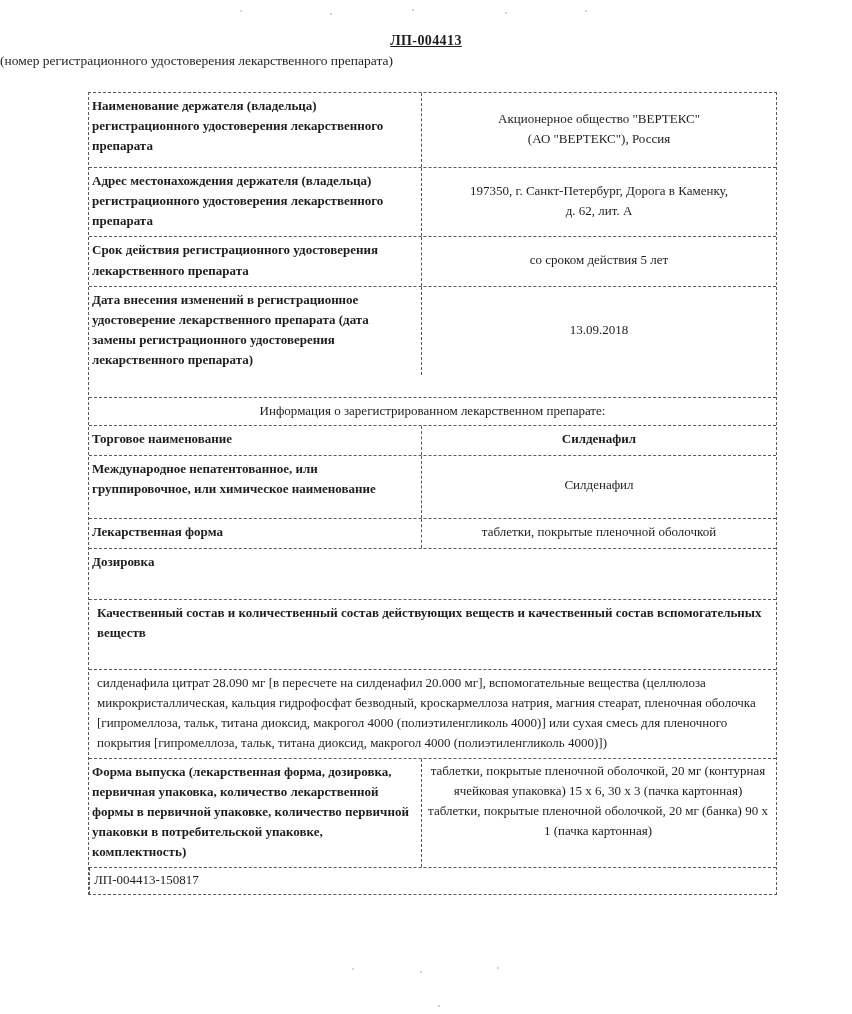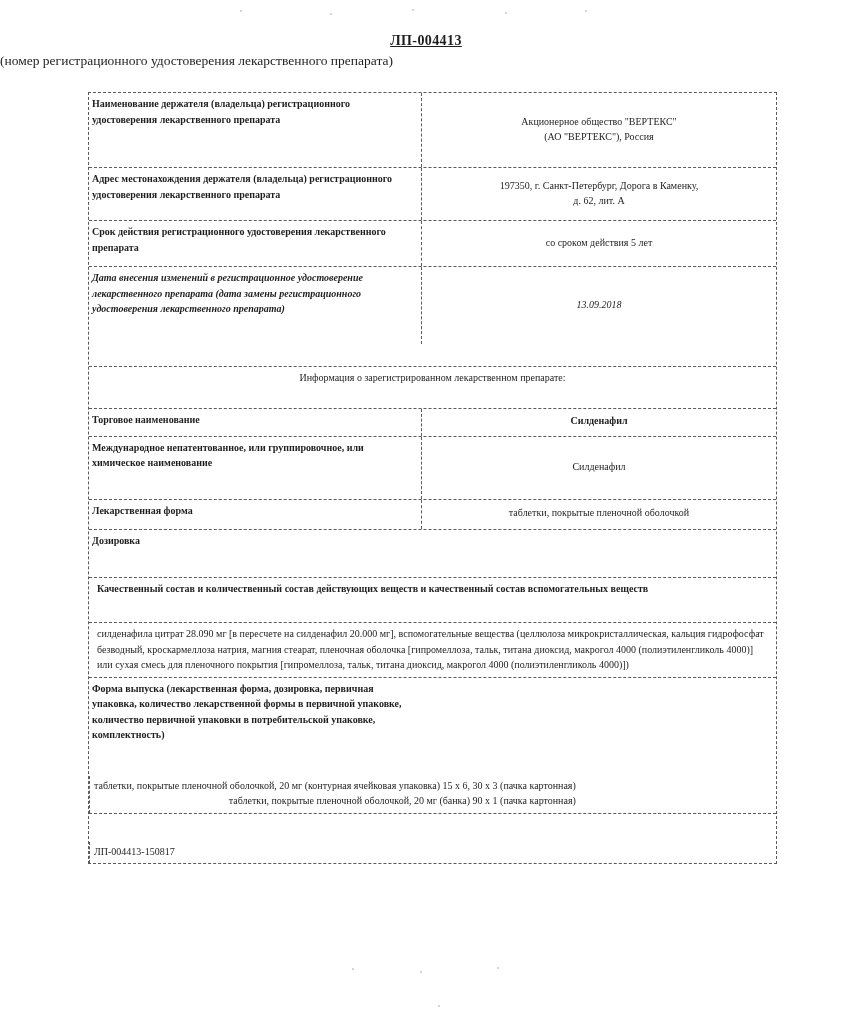--- a/index.html
+++ b/index.html
@@ -22,57 +22,57 @@
   .reg-caption {
     position: absolute; top: 53px; left: 0; width: 100%;
     font-size: 13.5px;
   }
 
   
   .doc-table {
     position: absolute; left: 88px; top: 92px; width: 689px;
     border: 1px dashed #5a5a5a;
     box-sizing: border-box;
-    font-size: 10px; line-height: 1.55;
+    font-size: 13px; line-height: 1.55;
   }
   .t-row { display: flex; border-top: 1px dashed #5a5a5a; box-sizing: border-box; }
   .t-row:first-child { border-top: none; }
   .cell-label {
     width: 332px; box-sizing: border-box;
     padding: 3px 6px 5px 3px;
     font-weight: bold;
     white-space: pre-line;
   }
   .cell-value {
     flex: 1; box-sizing: border-box;
     border-left: 1px dashed #5a5a5a;
     display: flex; align-items: center; justify-content: center;
     text-align: center; padding: 3px 10px 5px 10px;
     white-space: pre-line;
   }
   .cell-value.bold { font-weight: bold; }
   .cell-value.left {
     align-items: flex-start; justify-content: flex-start;
-    text-align: right; padding: 2px 6px 4px 4px; margin-top: 28px;
+    text-align: center; padding: 2px 6px 4px 4px;
   }
   .row-full {
     display: block; border-top: 1px dashed #5a5a5a;
     box-sizing: border-box; padding: 3px 8px 4px 8px;
     white-space: pre-line;
     margin-top: 22px;
   }
   .row-full.center { text-align: center; }
   .row-full.bold { font-weight: bold; }
 
   
   .mh74 { min-height: 74px; } .mh53 { min-height: 53px; }
   .mh47 { min-height: 47px; } .mh46 { min-height: 46px; }
-  .mh78 { min-height: 78px; font-style: italic; } .mh28 { min-height: 28px; margin-top: 18px; }
+  .mh78 { min-height: 78px; } .mh28 { min-height: 28px; }
   .mh63 { min-height: 63px; } .mh30 { min-height: 30px; }
-  .mh26 { min-height: 26px; } .mh102 { min-height: 102px; flex-direction: column; }
+  .mh26 { min-height: 26px; } .mh102 { min-height: 102px; }
 
   
   .speck {
     position: absolute; background: #9a9a9a; opacity: .55;
     width: 2px; height: 2px; border-radius: 50%;
   }
 </style>
 </head>
 <body>
 

